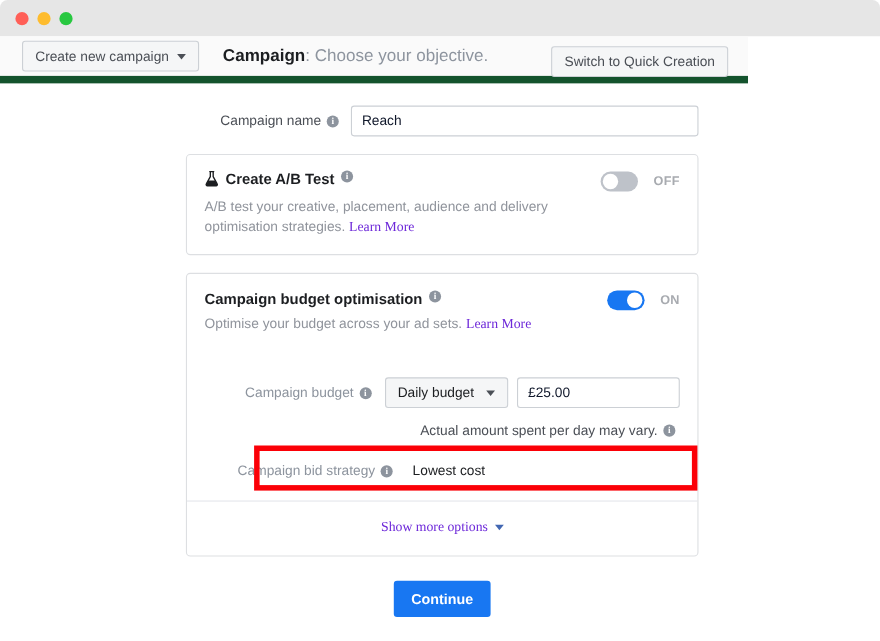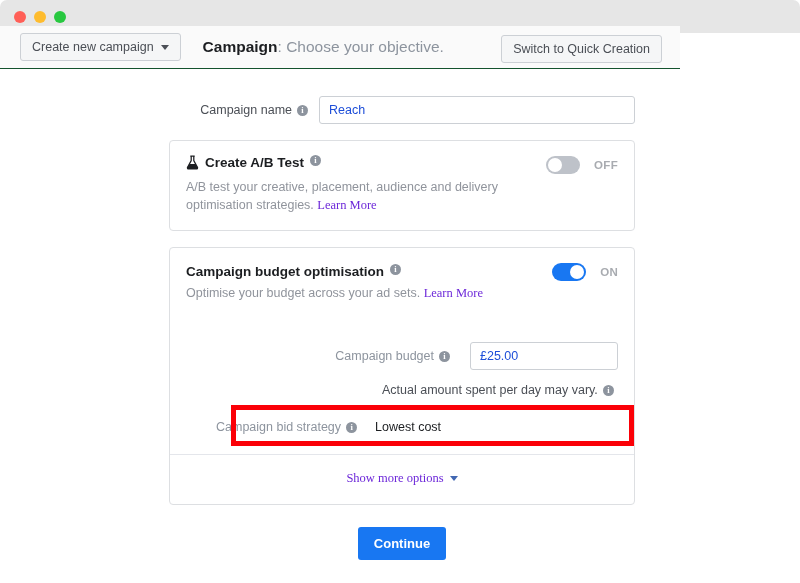--- a/index.html
+++ b/index.html
@@ -35,25 +35,25 @@
     border-radius: 50%;
     margin-right: 8px;
   }
   .dot-close  { background: #ff5f57; }
   .dot-min    { background: #febc2e; }
   .dot-max    { background: #28c840; }
 
   
   .toolbar {
     position: absolute;
-    left: 0; top: 26px;
+    left: 0; top: 33px;
     width: 680px;
     height: 43px;
     background: #fafafa;
-    border-bottom: 1px solid #14532d;
+    border-bottom: 7px solid #14532d;
     box-sizing: border-box;
     display: flex;
     align-items: center;
   }
   .btn-outline {
     background: #f5f6f7;
     border: 1px solid #ccd0d5;
     border-radius: 3px;
     font-size: 12.5px;
     color: #4b4f56;
@@ -119,21 +119,21 @@
     align-items: center;
     gap: 5px;
     margin-right: 11px;
     white-space: nowrap;
   }
   .text-input {
     border: 1px solid #ccd0d5;
     border-radius: 3px;
     background: #ffffff;
     font-size: 12.5px;
-    color: #1d4ed8;
+    color: #0f172a;
     padding: 6px 9px;
     box-sizing: border-box;
     height: 28px;
     line-height: 15px;
     font-family: "Liberation Sans", sans-serif;
   }
   .name-input { width: 316px; }
 
   
   .info-icon {
@@ -419,20 +419,24 @@
           </div>
         </div>
       </div>
 
       <div class="budget-block">
         <div class="field-row">
           <span class="field-label">
             <span>Campaign budget</span>
             <span class="info-icon">i</span>
           </span>
+          <span class="select-box">
+            <span>Daily budget</span>
+            <span class="caret-dark"></span>
+          </span>
           <input class="text-input amount-input" type="text" value="£25.00" style="">
         </div>
 
         <div class="hint-row">
           <span>Actual amount spent per day may vary.</span>
           <span class="info-icon">i</span>
         </div>
 
         <div class="bid-row">
           <span class="bid-label">

